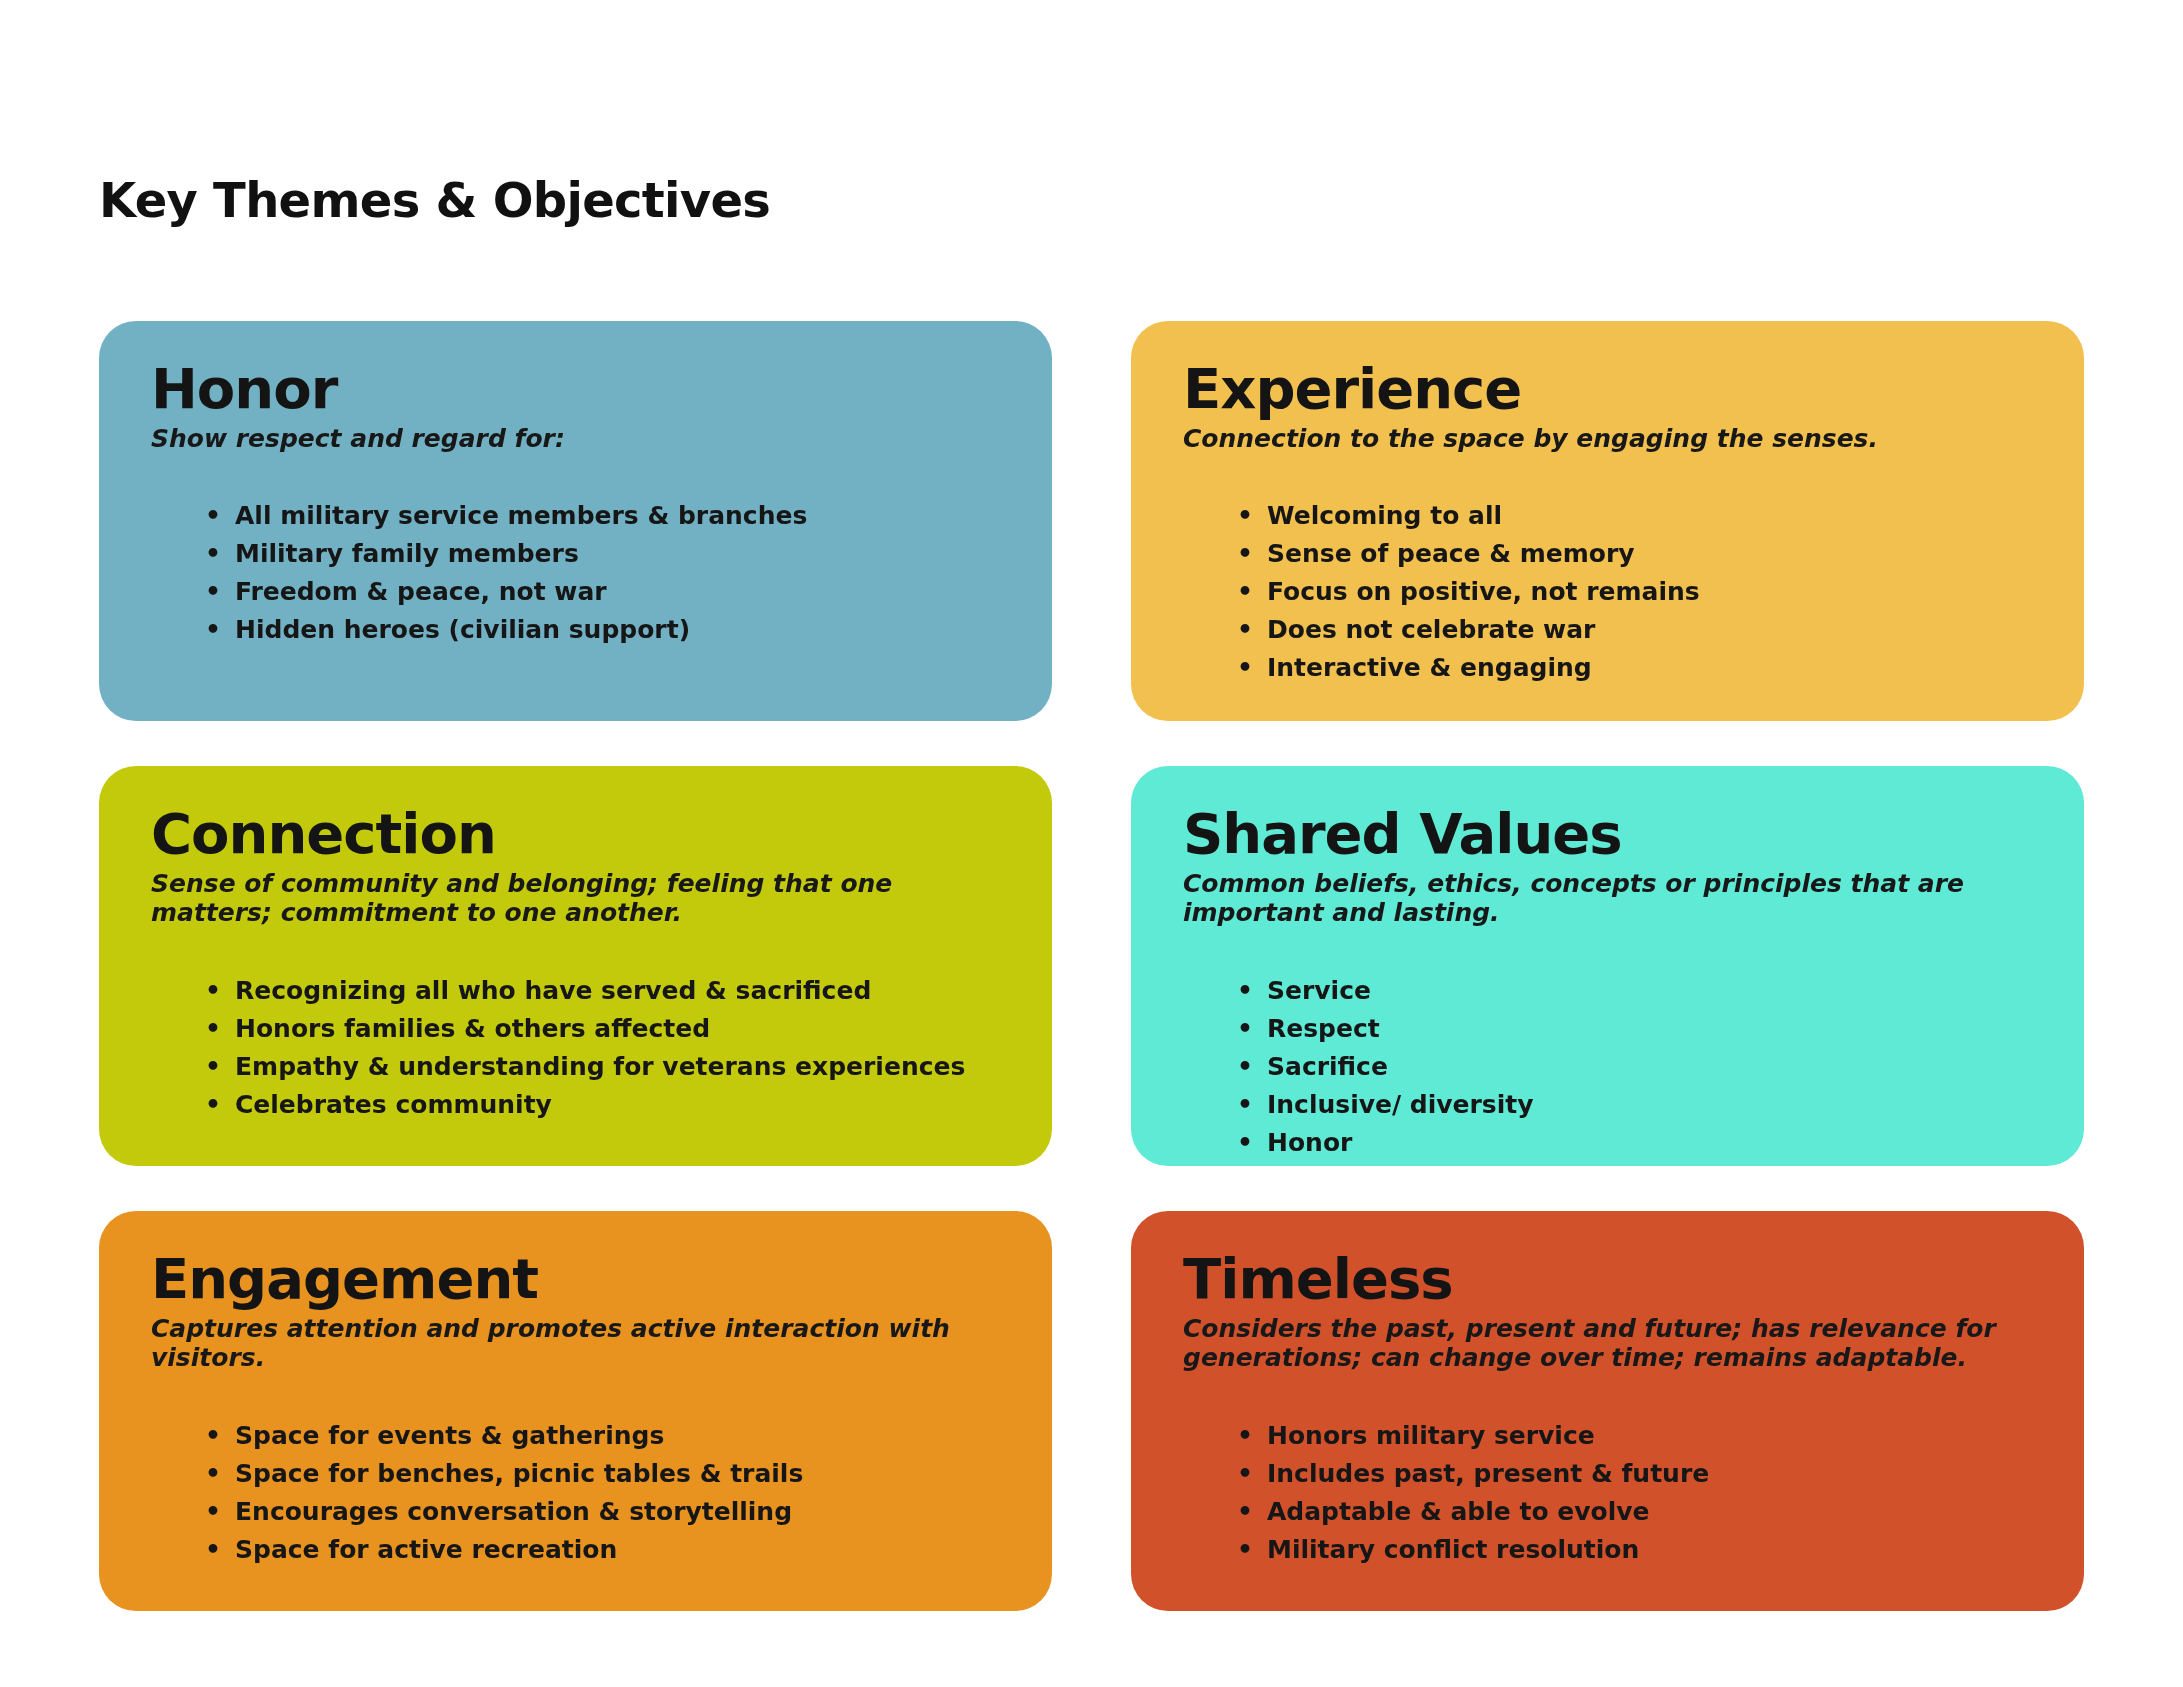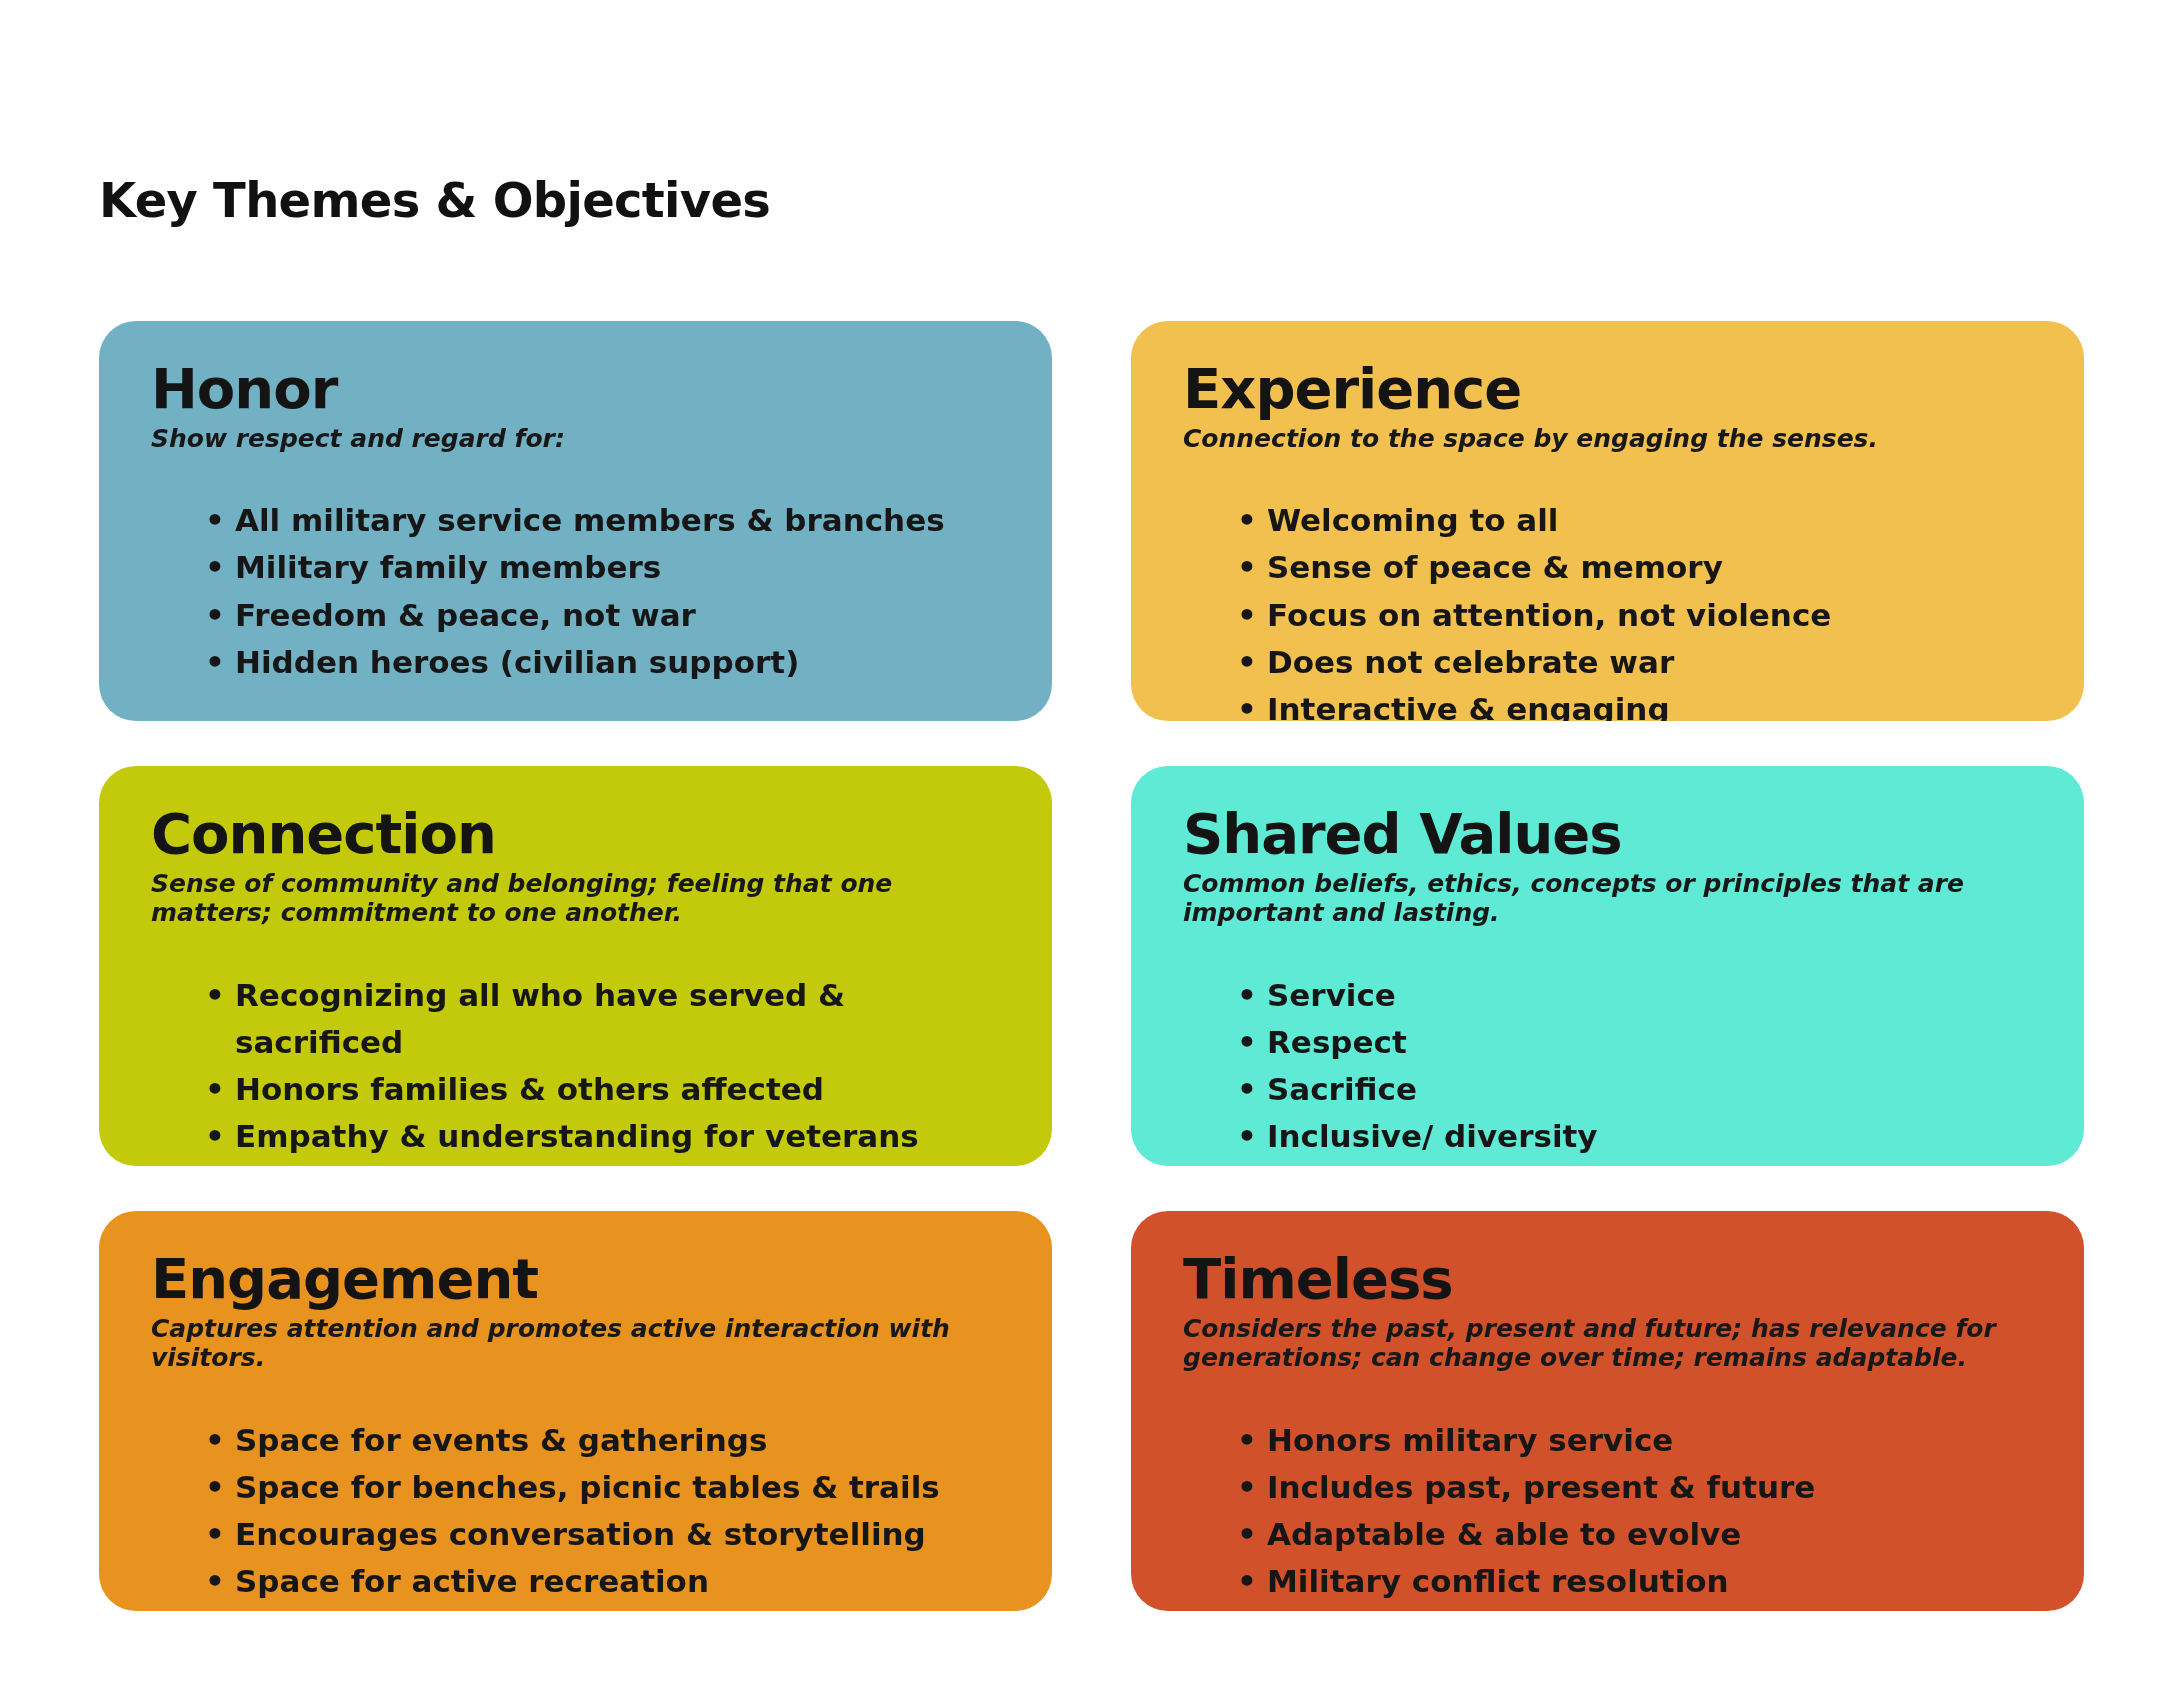--- a/index.html
+++ b/index.html
@@ -49,21 +49,21 @@
     font-weight: bold;
     line-height: 1.18;
     color: #181818;
   }
   .card ul.bullets {
     margin-top: 44px;
     margin-left: 54px;
     list-style: none;
   }
   .card ul.bullets li {
-    font-size: 31px;
+    font-size: 25px;
     font-weight: bold;
     line-height: 1.52;
     color: #161616;
     position: relative;
     padding-left: 30px;
   }
   .card ul.bullets li::before {
     content: "\2022";
     position: absolute;
     left: 0;
@@ -89,21 +89,21 @@
         <li>Hidden heroes (civilian support)</li>
       </ul>
     </section>
 
     <section class="card" style="background: rgb(242, 192, 78);">
       <h2>Experience</h2>
       <p class="subtitle">Connection to the space by engaging the senses.</p>
       <ul class="bullets">
         <li>Welcoming to all</li>
         <li>Sense of peace &amp; memory</li>
-        <li>Focus on attention, not violence</li>
+        <li>Focus on positive, not remains</li>
         <li>Does not celebrate war</li>
         <li>Interactive &amp; engaging</li>
       </ul>
     </section>
 
     <section class="card" style="background: rgb(195, 202, 12);">
       <h2>Connection</h2>
       <p class="subtitle">Sense of community and belonging; feeling that one matters; commitment to one another.</p>
       <ul class="bullets">
         <li>Recognizing all who have served &amp; sacrificed</li>

